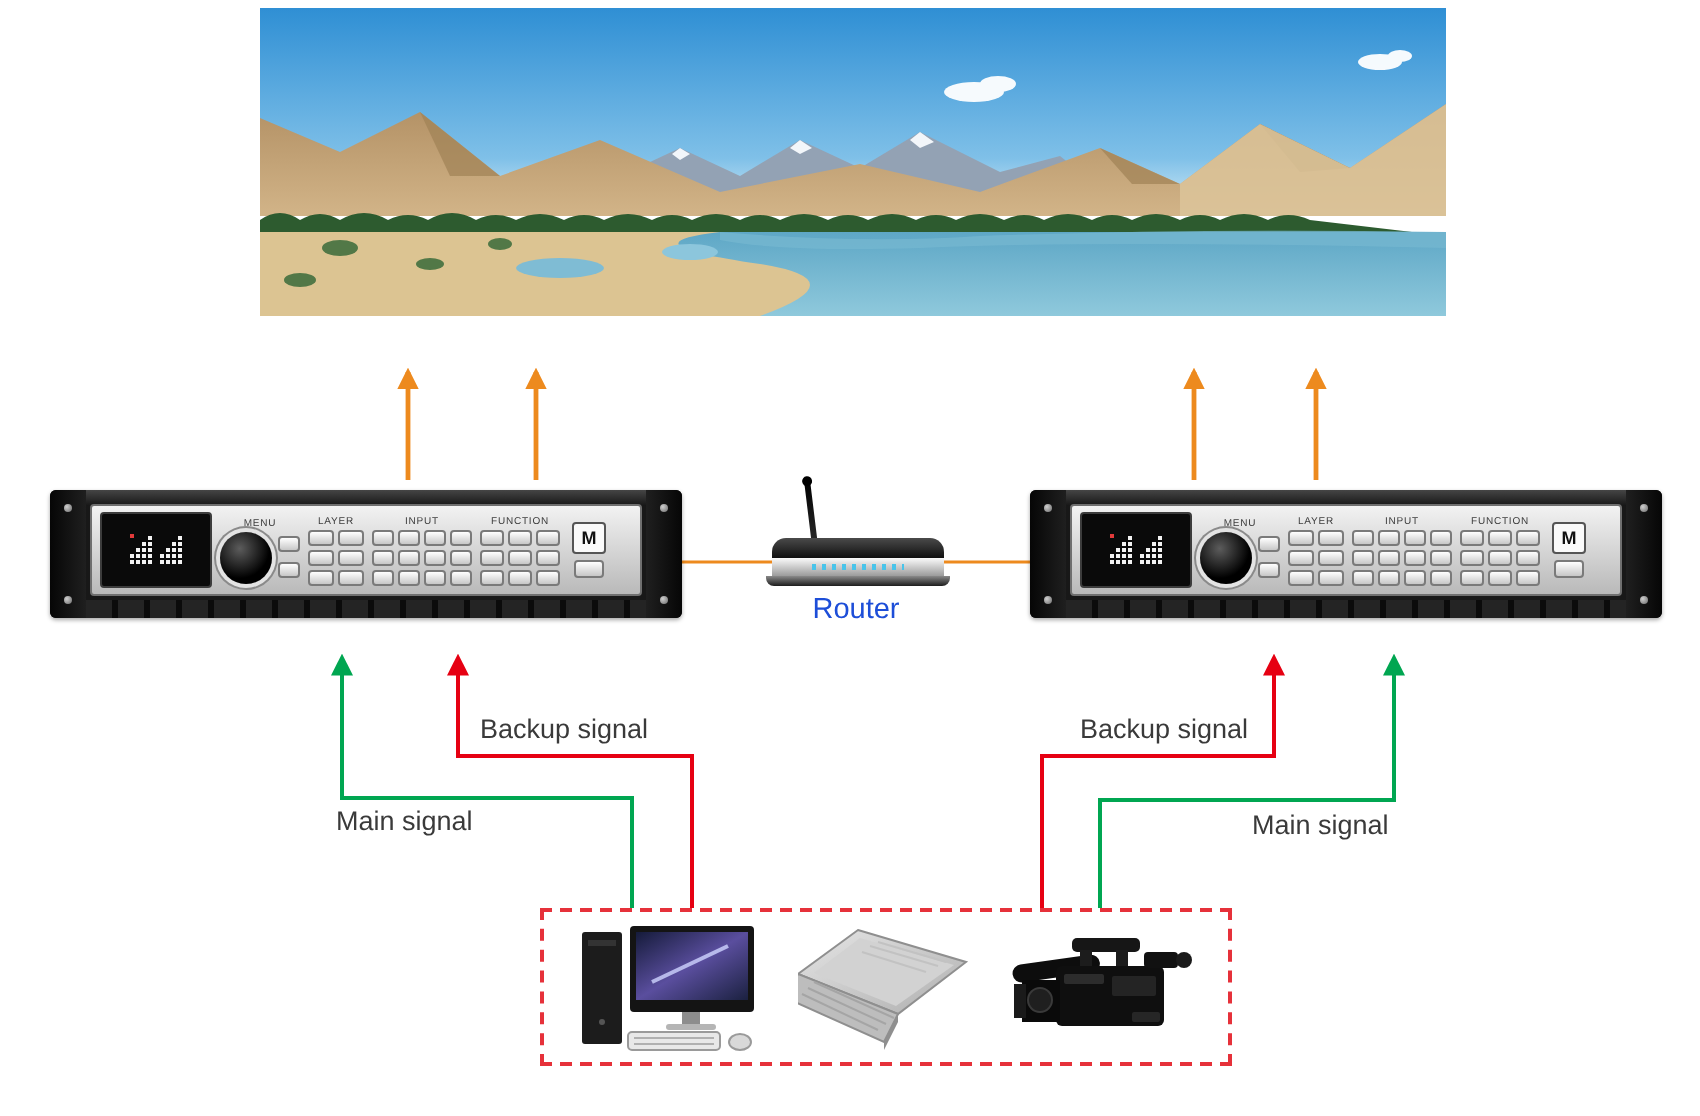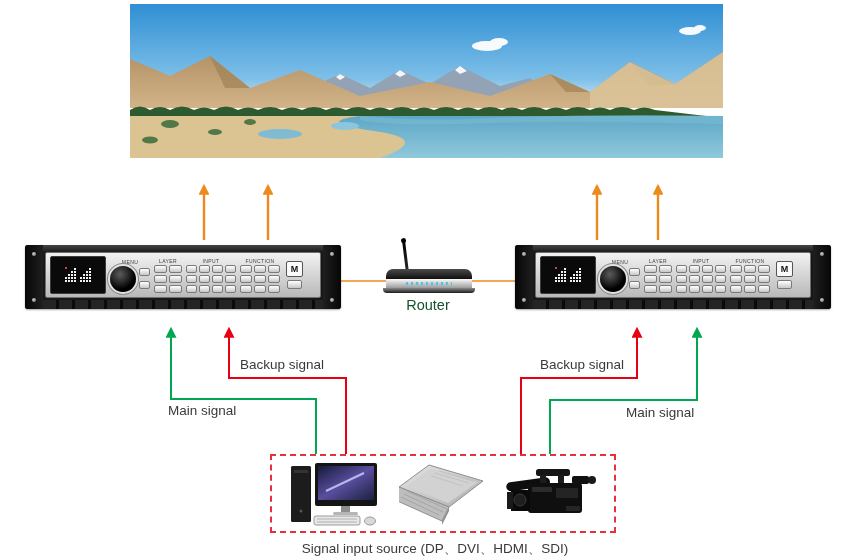--- a/index.html
+++ b/index.html
@@ -11,21 +11,21 @@
   
   .led-image{position:absolute;left:130px;top:4px;width:593px;height:154px;}
   .led-image svg{display:block;}
 
   
   .lines-layer{position:absolute;left:0;top:0;width:850px;height:558px;pointer-events:none;}
 
   
   .sig-label{position:absolute;font-size:13.5px;color:#3a3a3a;white-space:nowrap;text-align:right;}
   .router-label{position:absolute;left:383px;top:297px;width:90px;text-align:center;
-    font-size:14.5px;color:#14532d;}
+    font-size:14.5px;color:#1d4ed8;}
   .caption{position:absolute;left:275px;top:540px;width:320px;text-align:center;
     font-size:13.5px;color:#3a3a3a;white-space:nowrap;}
 
   
   .device{position:absolute;width:316px;height:64px;background:#181818;border-radius:3px;
     box-shadow:0 1px 2px rgba(0,0,0,.35);}
   .device::before{content:"";position:absolute;left:18px;right:18px;top:0;height:8px;
     background:linear-gradient(#454545,#161616);}
   .dev-ear{position:absolute;top:0;bottom:0;width:18px;background:linear-gradient(90deg,#060606,#1f1f1f);}
   .dev-ear-l{left:0;border-radius:3px 0 0 3px;}
@@ -433,15 +433,14 @@
       <rect x="50" y="22" width="22" height="10" rx="1" fill="#242424"></rect>
       <rect x="5" y="24" width="19" height="21" fill="#0a0a0a"></rect>
       <rect x="1" y="26" width="6" height="17" fill="#1a1a1a"></rect>
       <circle cx="14" cy="34" r="6" fill="#1f1f1f" stroke="#3a3a3a"></circle>
       <rect x="66" y="10" width="17" height="8" rx="2" fill="#111"></rect>
       <circle cx="86" cy="14" r="4" fill="#1a1a1a"></circle>
       <rect x="60" y="40" width="14" height="5" rx="1" fill="#262626"></rect>
     </svg>
   </div>
 
-  <div class="caption">Signal input source (DP、DVI、HDMI、SDI)</div>
 
 </div>
 
 </body></html>

